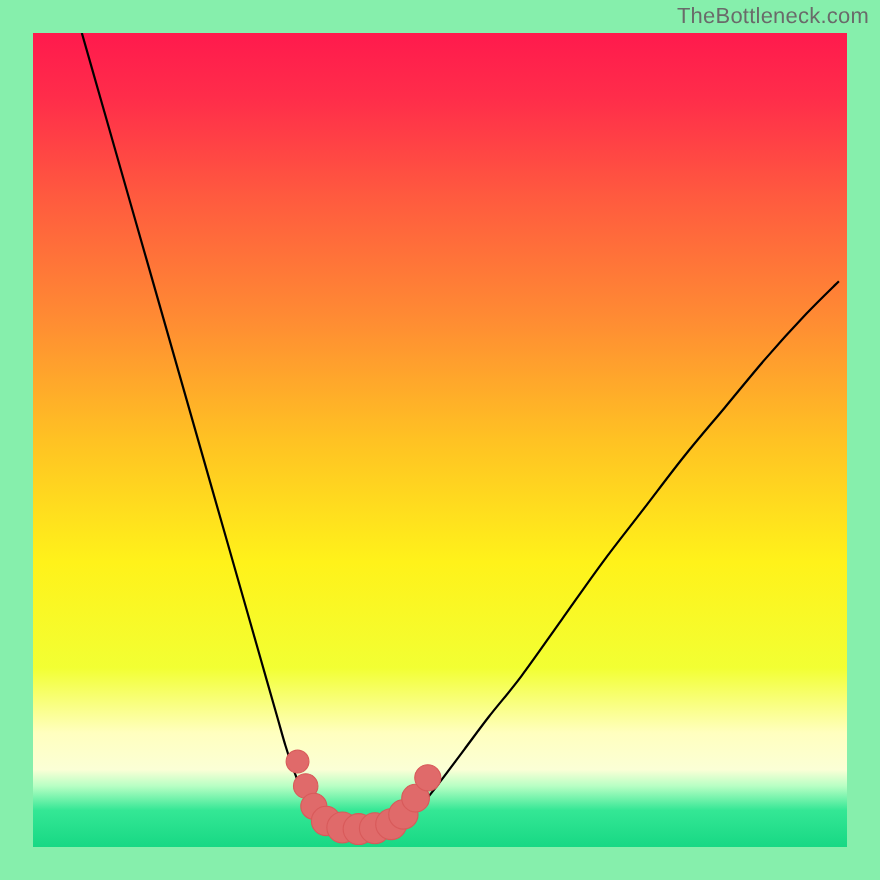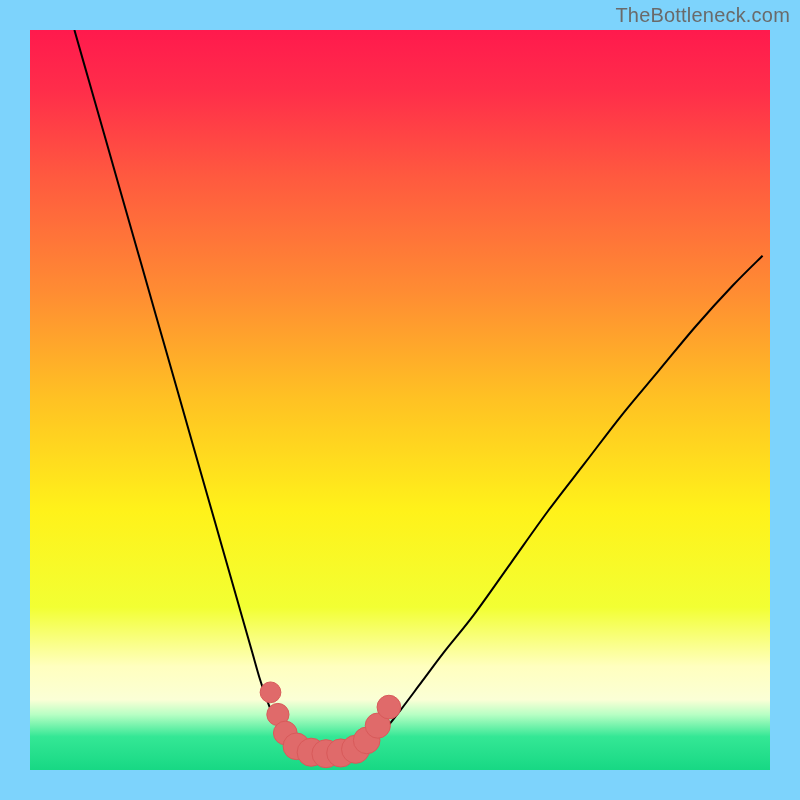--- a/index.html
+++ b/index.html
@@ -10,21 +10,21 @@
     overflow: hidden;
     background: #000;
     font-family: Arial, Helvetica, sans-serif;
   }
   .frame {
     position: absolute;
     left: 0;
     top: 0;
     width: 800px;
     height: 800px;
-    background: #7dd3fc;
+    background: #86efac;
   }
   .plot {
     position: absolute;
     left: 30px;
     top: 30px;
     width: 740px;
     height: 740px;
     overflow: hidden;
   }
   .watermark {

